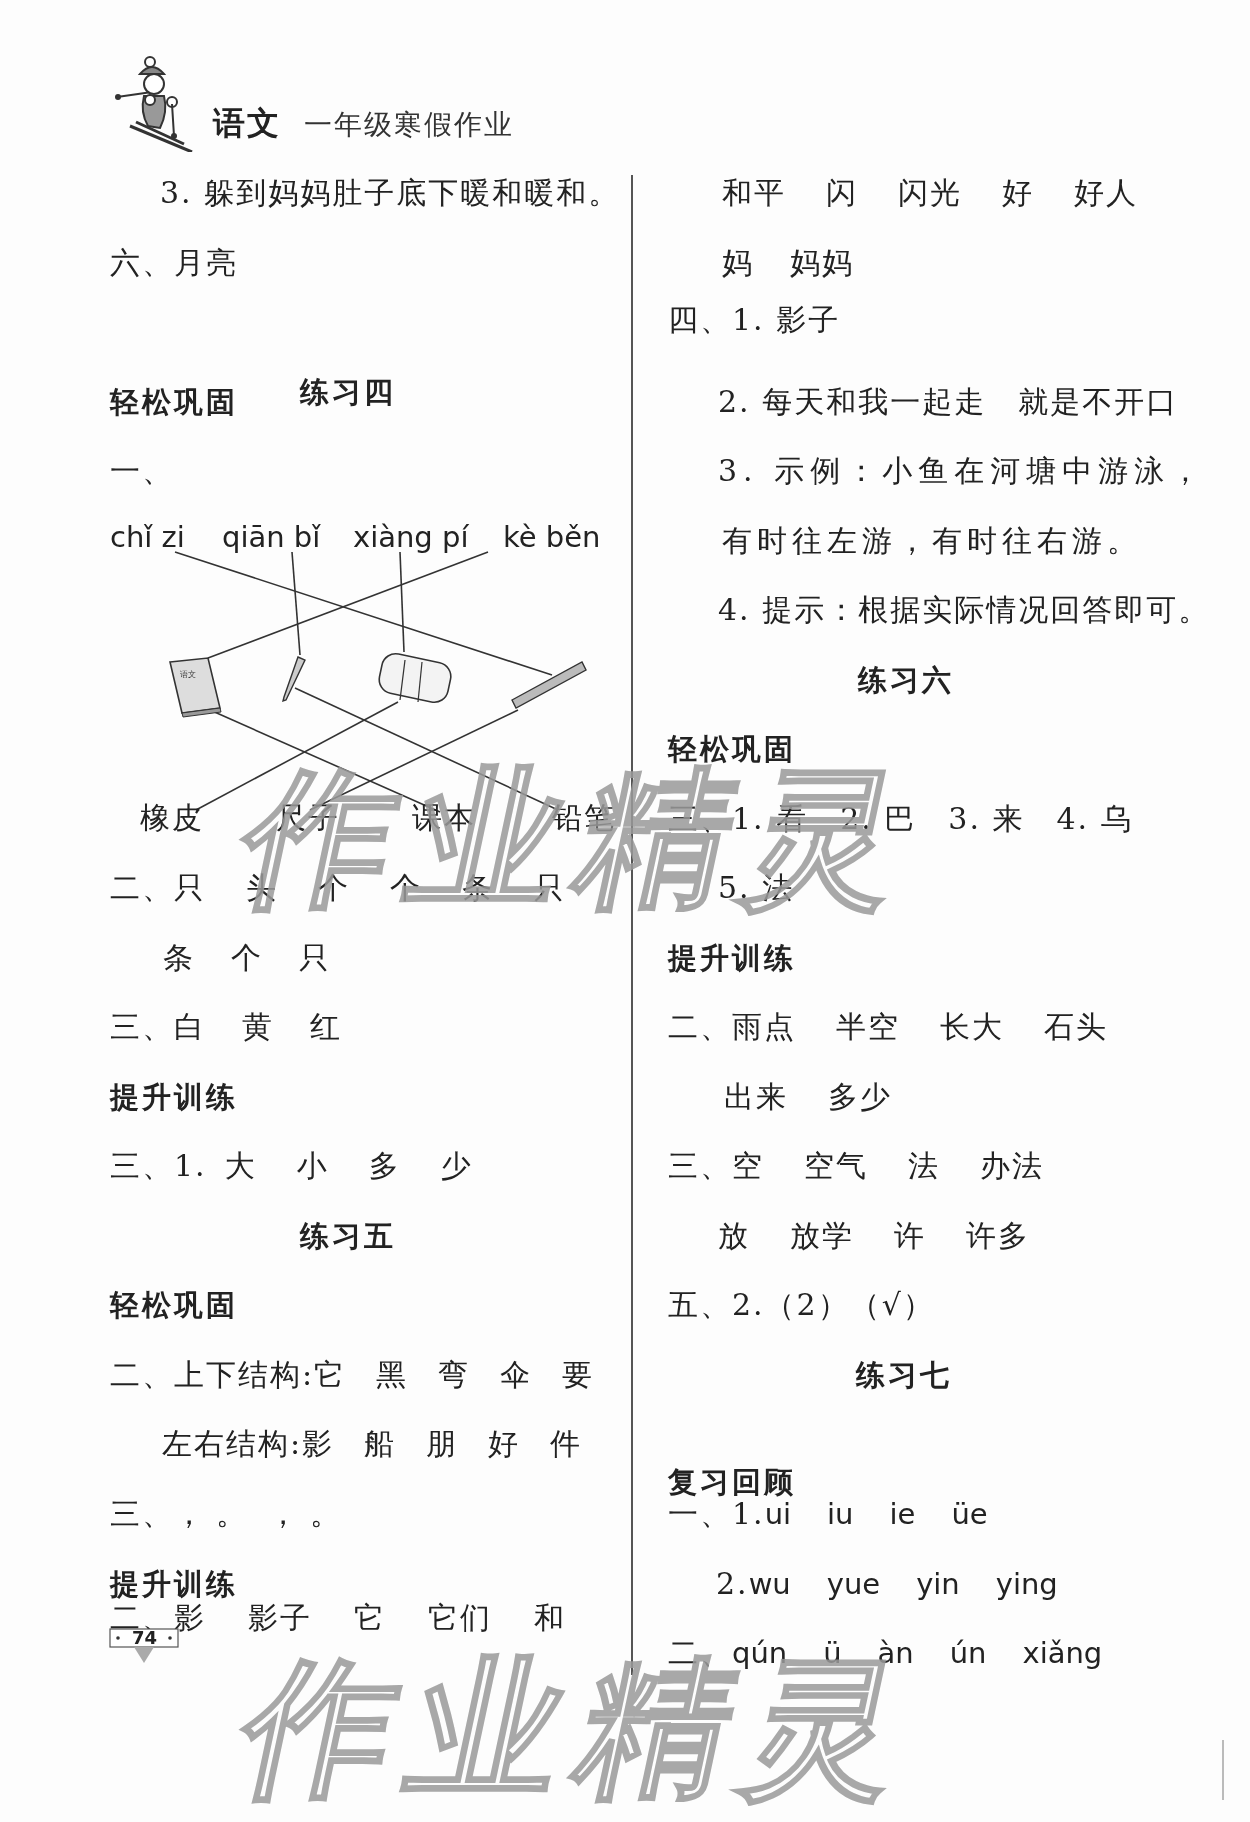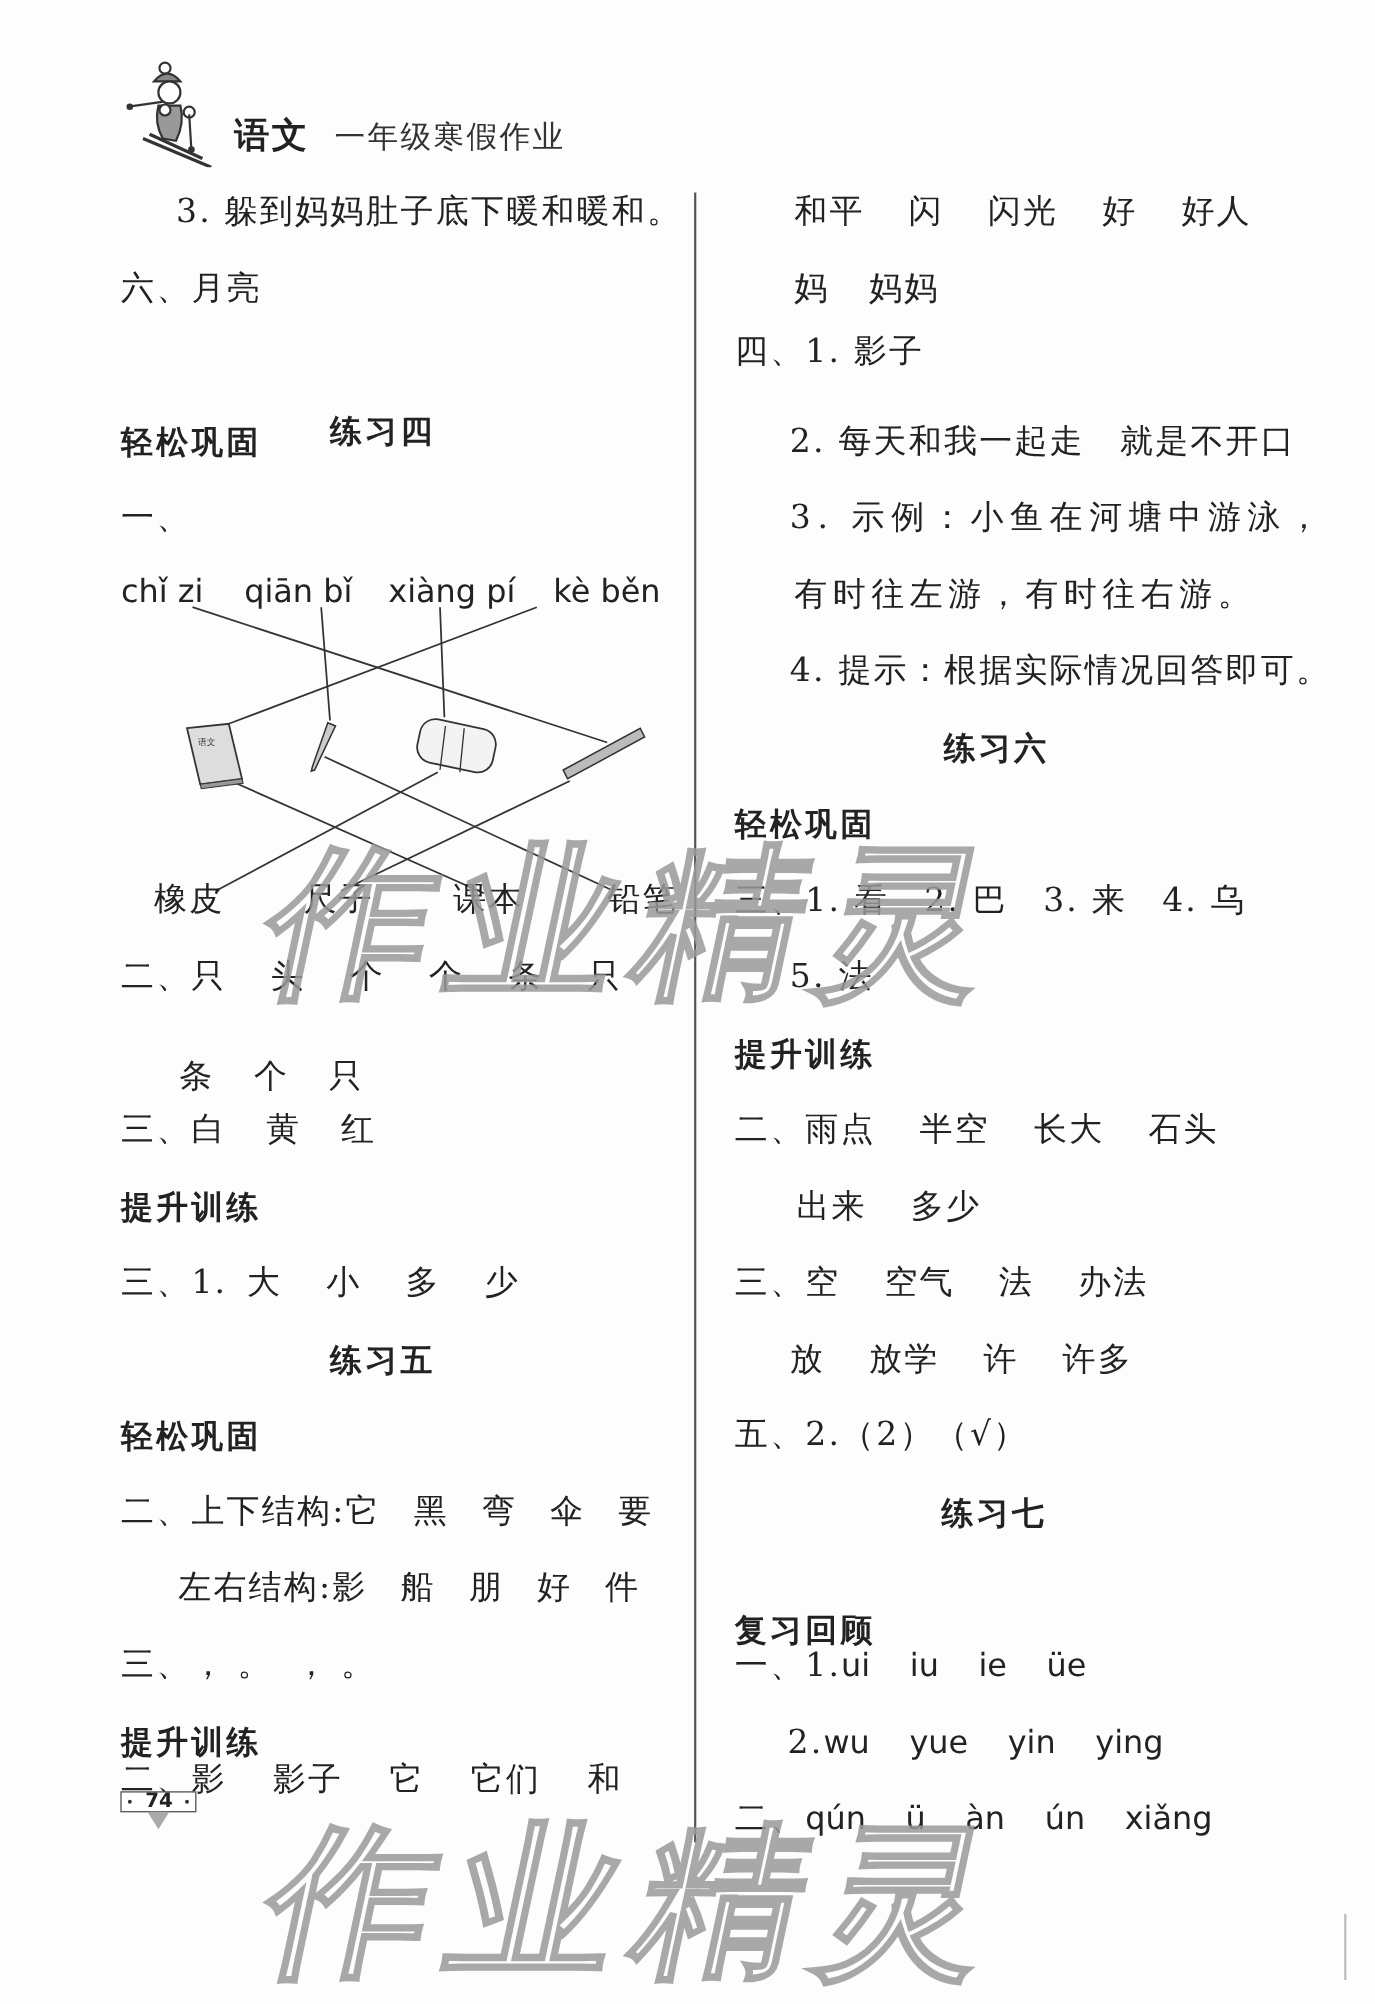--- a/index.html
+++ b/index.html
@@ -102,21 +102,21 @@
 
     <span class="abs line" style="left:140px;top:800px;">橡皮</span>
     <span class="abs line" style="left:276px;top:800px;">尺子</span>
     <span class="abs line" style="left:412px;top:800px;text-align:right;">课本</span>
     <span class="abs line" style="left:552px;top:800px;">铅笔</span>
   </div>
 
   <div class="line" style="left:110px;top:870px;">
     <span>二、</span><span>只</span><span class="gap" style="width:40px"></span><span>头</span><span class="gap" style="width:40px"></span><span>个</span><span class="gap" style="width:40px"></span><span>个</span><span class="gap" style="width:40px"></span><span>条</span><span class="gap" style="width:40px"></span><span>只</span>
   </div>
-  <div class="line" style="left:163px;top:940px;margin-top:21px;">
+  <div class="line" style="left:163px;top:940px;">
     <span>条</span><span class="gap" style="width:36px"></span><span>个</span><span class="gap" style="width:36px"></span><span>只</span>
   </div>
   <div class="line" style="left:110px;top:1009px;">
     <span>三、</span><span>白</span><span class="gap" style="width:36px"></span><span>黄</span><span class="gap" style="width:36px"></span><span>红</span>
   </div>
   <div class="line head" style="left:110px;top:1079px;">提升训练</div>
   <div class="line" style="left:110px;top:1148px;">
     <span>三、1.</span><span class="gap" style="width:18px"></span><span>大</span><span class="gap" style="width:40px"></span><span>小</span><span class="gap" style="width:40px"></span><span>多</span><span class="gap" style="width:40px"></span><span>少</span>
   </div>
 

